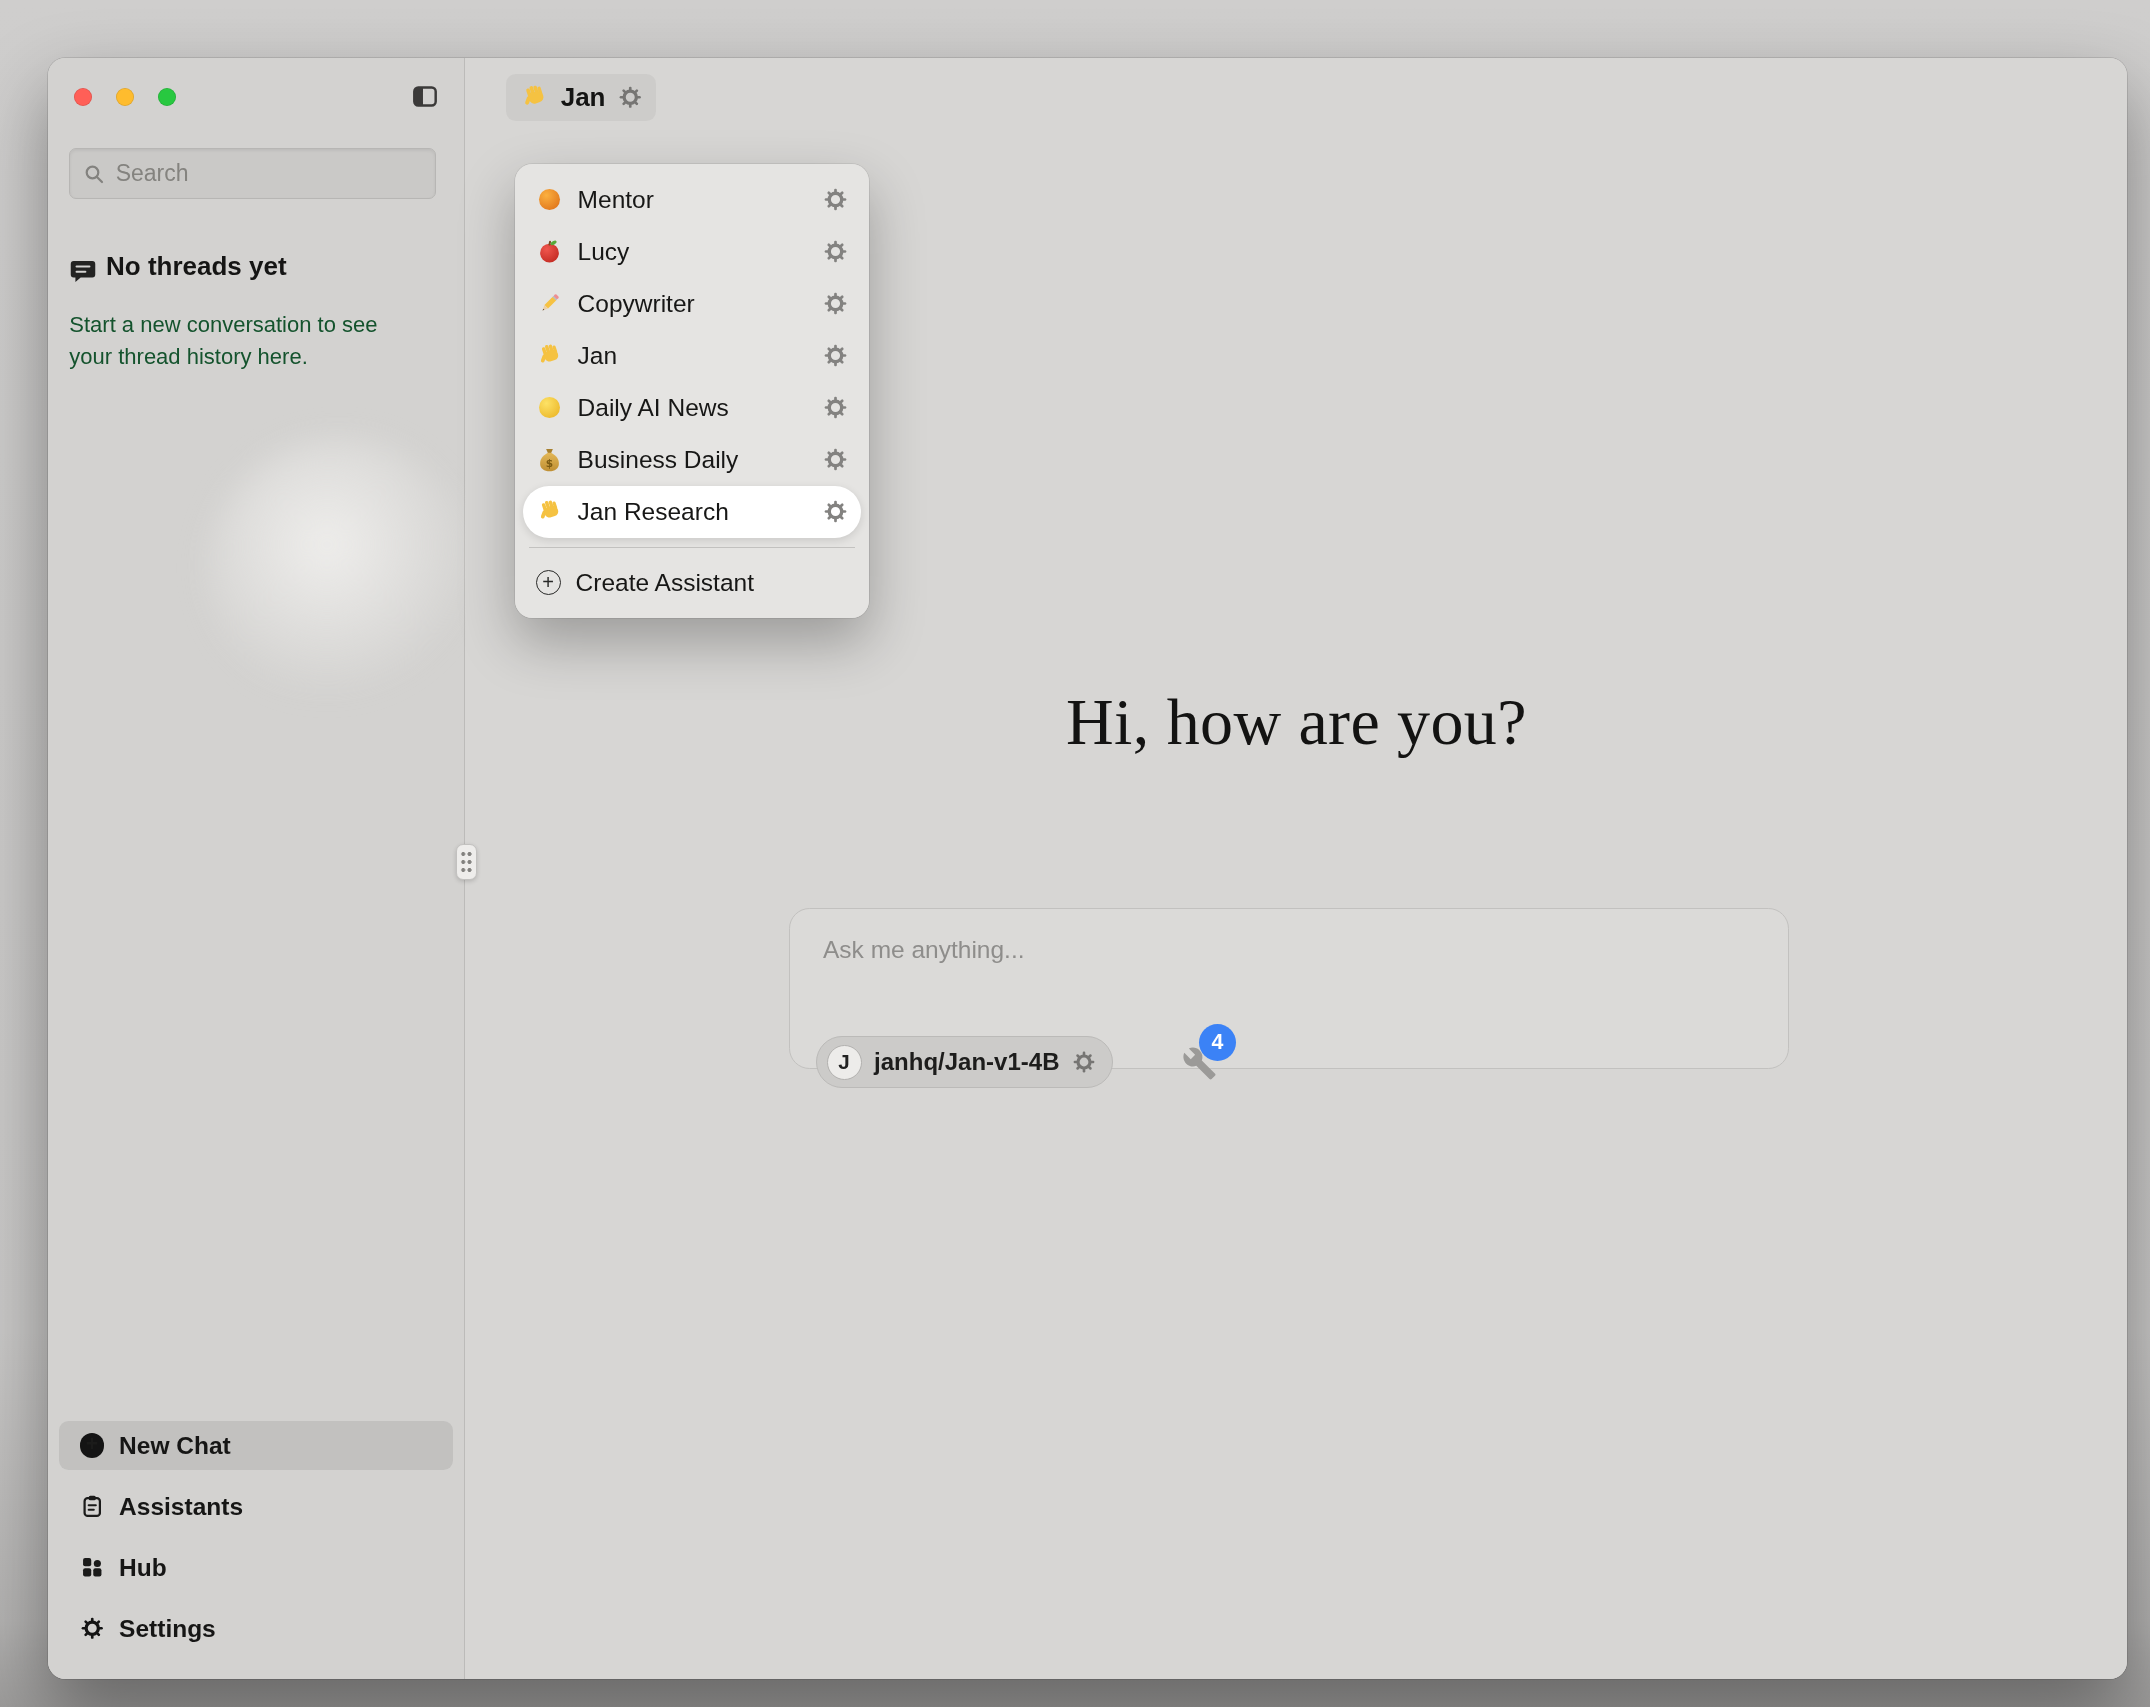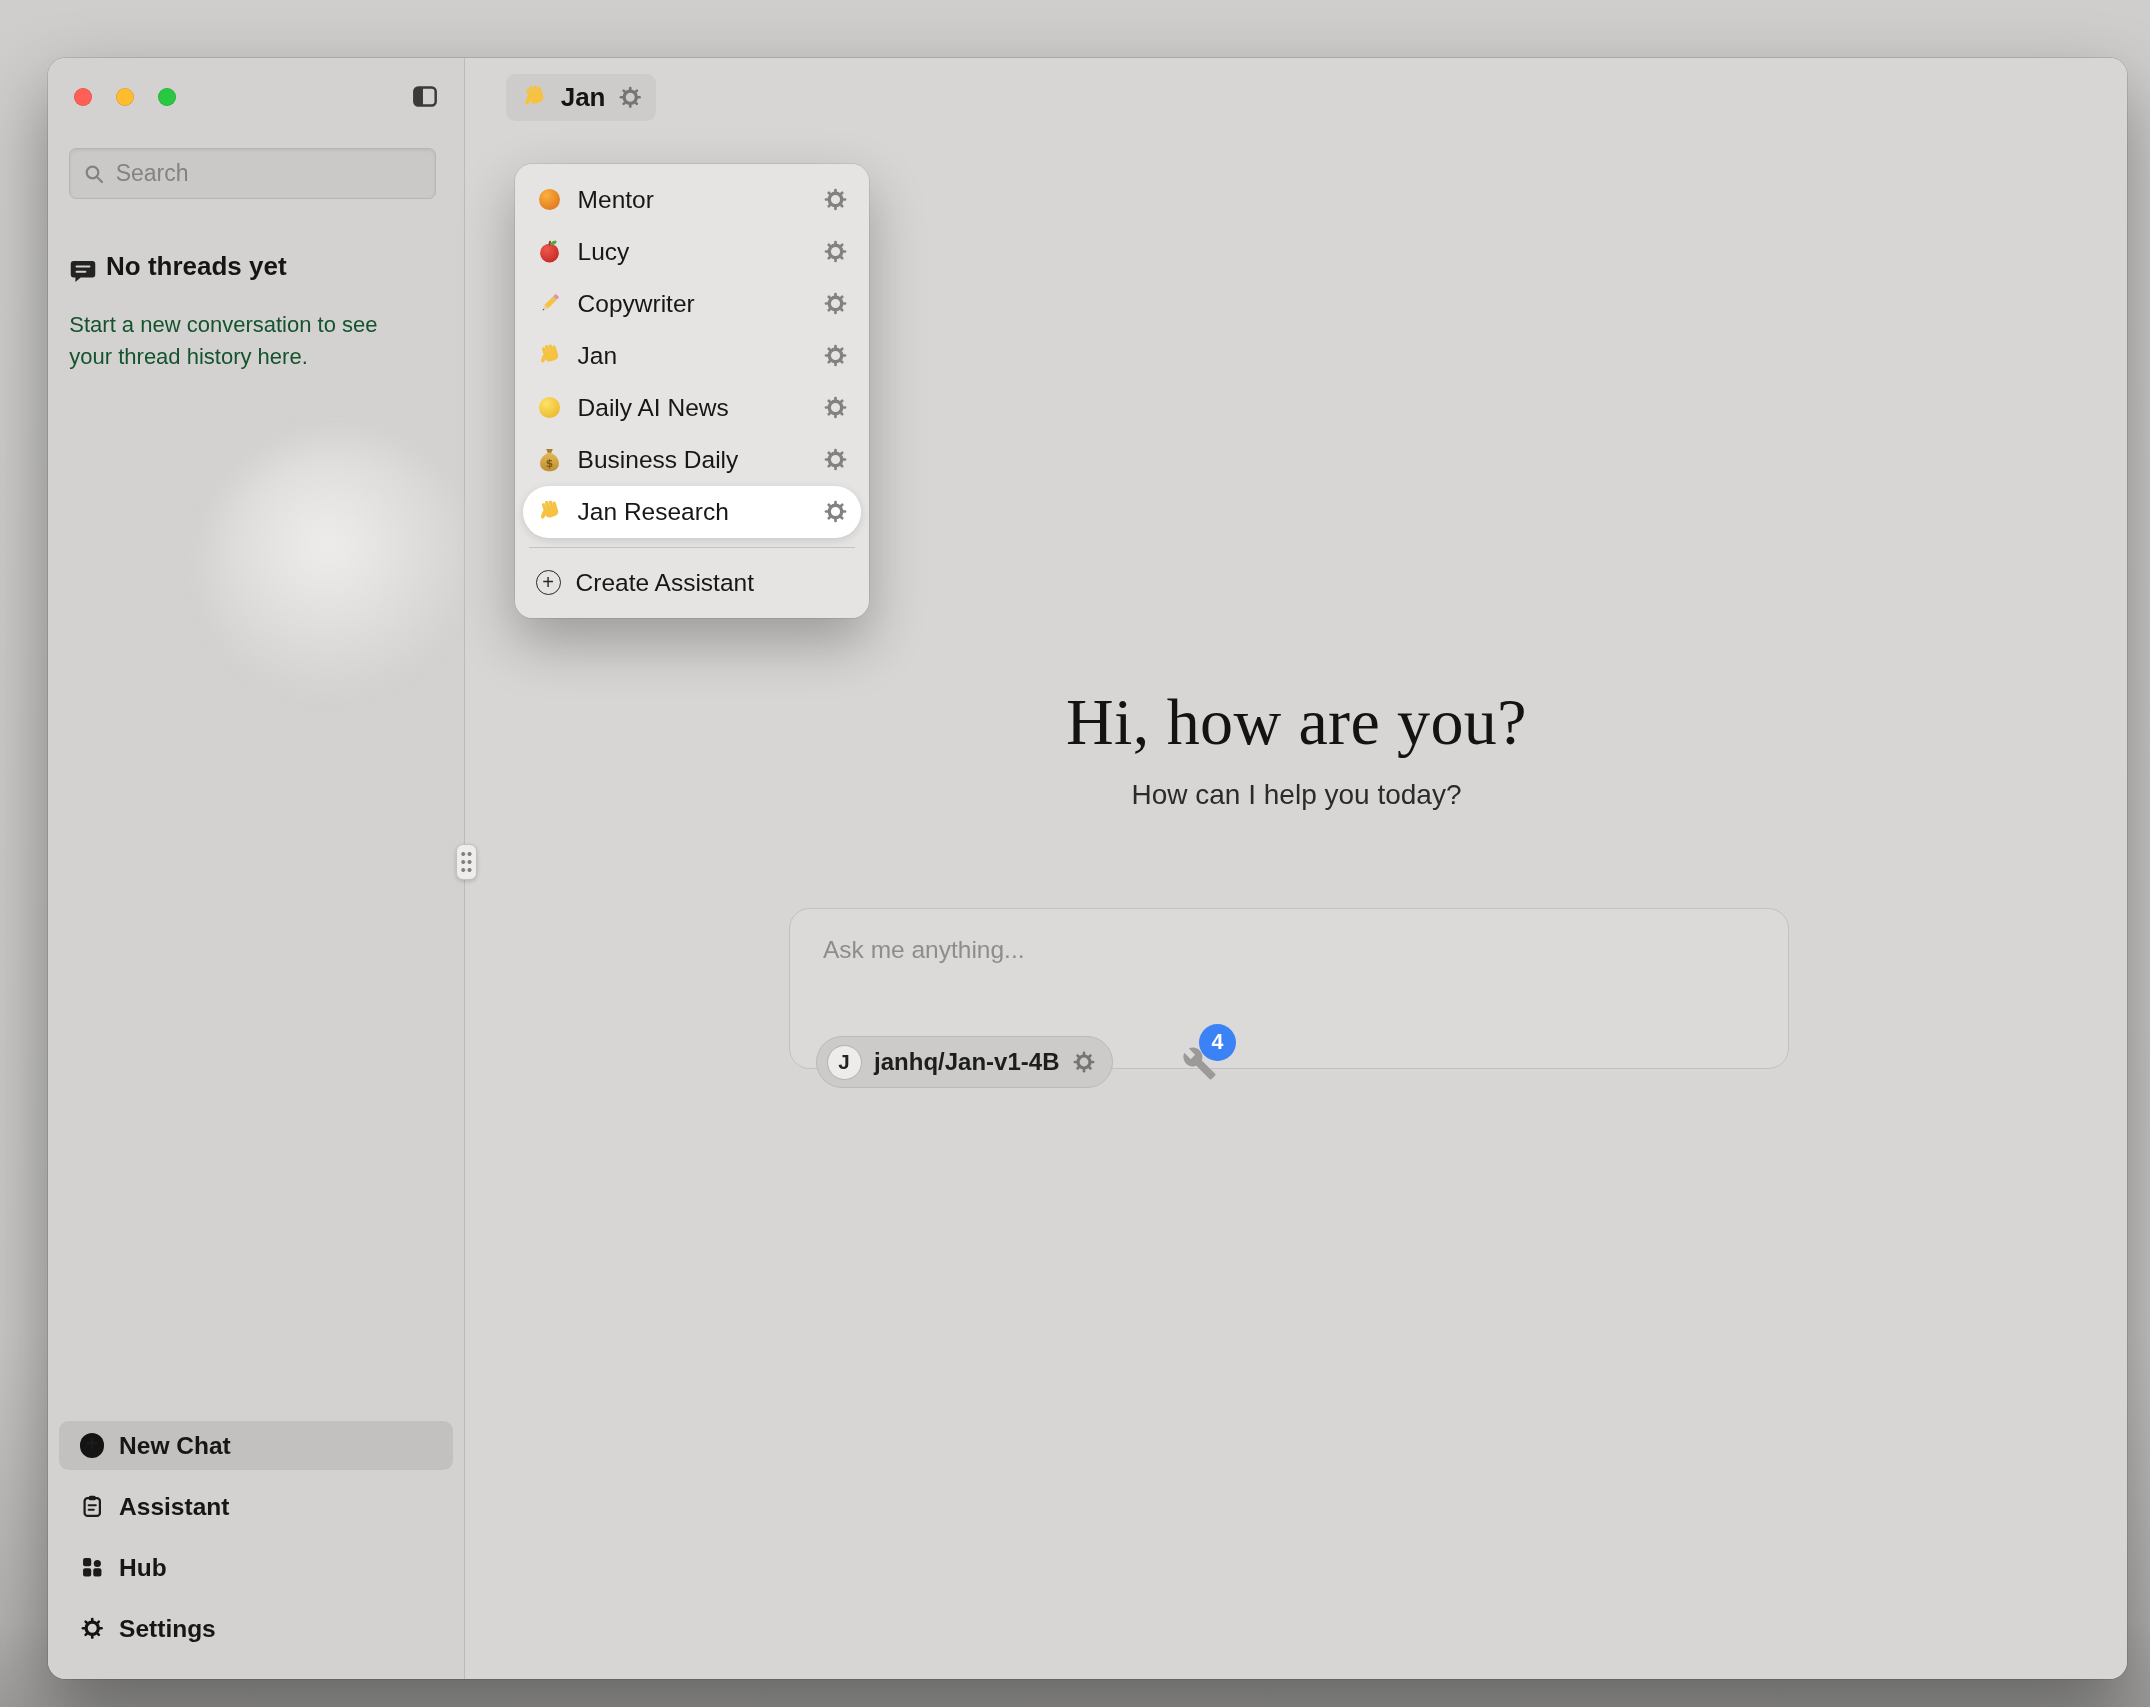--- a/index.html
+++ b/index.html
@@ -290,21 +290,21 @@
       <div class="nav-row active">
         <span class="n-icon plus-circle"></span>
         <span>New Chat</span>
       </div>
       <div class="nav-row">
         <span class="n-icon">
           <svg viewBox="0 0 24 24">
               <use href="#icon-clipboard"></use>
             </svg>
         </span>
-        <span>Assistant</span>
+        <span>Assistants</span>
       </div>
       <div class="nav-row">
         <span class="n-icon">
           <svg viewBox="0 0 24 24">
               <use href="#icon-hub"></use>
             </svg>
         </span>
         <span>Hub</span>
       </div>
       <div class="nav-row">
@@ -432,21 +432,20 @@
       </div>
       <div class="menu-sep"></div>
       <div class="menu-create">
         <span class="circle-plus"></span>
         <span>Create Assistant</span>
       </div>
     </div>
 
     <div class="greeting">
       <h1>Hi, how are you?</h1>
-      <div class="subtitle">How can I help you today?</div>
     </div>
 
     <div class="composer">
       <textarea placeholder="Ask me anything..." style=""></textarea>
 
       <div class="model-pill">
         <span class="model-avatar">J</span>
         <span class="model-name">janhq/Jan-v1-4B</span>
         <span class="gear-icon" style="width:24px;height:24px;">
           <svg viewBox="0 0 24 24">

